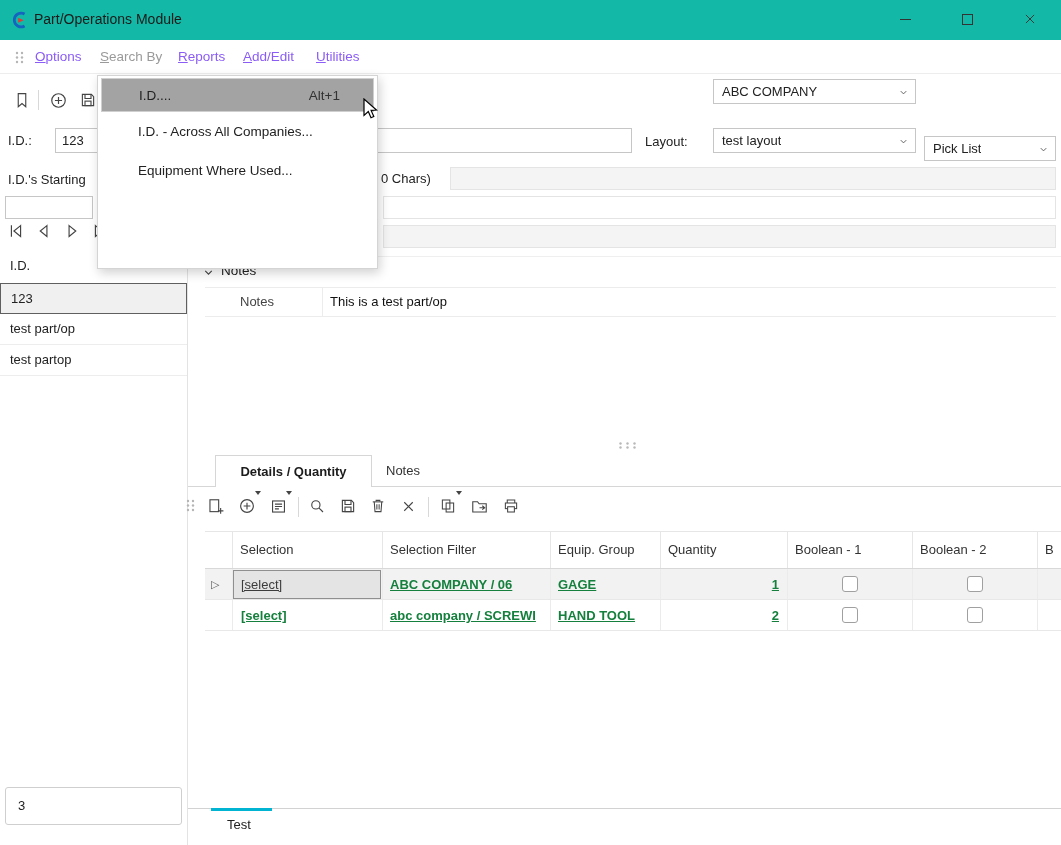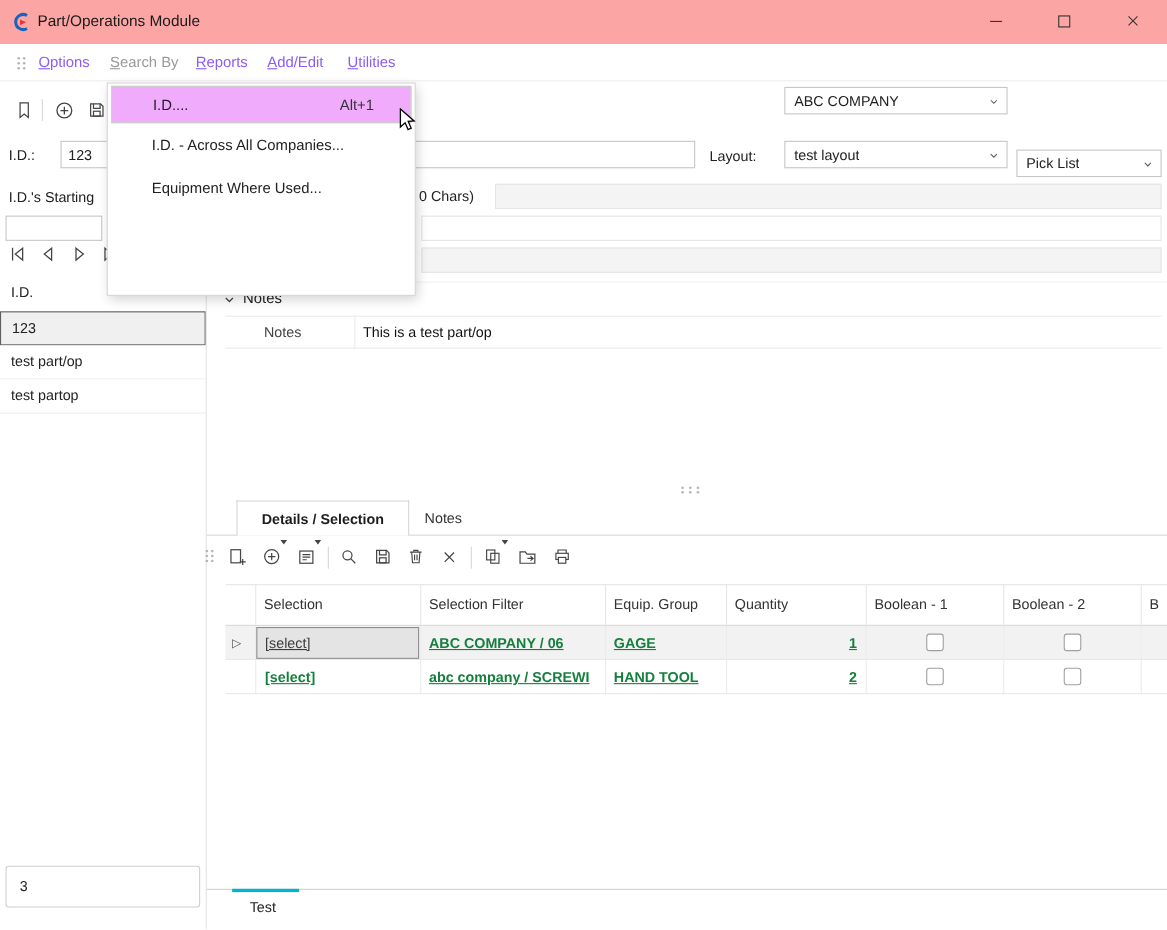--- a/index.html
+++ b/index.html
@@ -9,21 +9,21 @@
     font-family: "Liberation Sans", sans-serif;
     font-size: 13px;
     color: #222;
     background: #fff;
     overflow: hidden;
   }
   .abs { position: absolute; }
   svg { display:block; }
 
   
-  .titlebar { position:absolute; left:0; top:0; width:1061px; height:40px; background:#fca5a5; }
+  .titlebar { position:absolute; left:0; top:0; width:1061px; height:40px; background:#14b8a6; }
   .title-text { position:absolute; left:34px; top:11px; font-size:14px; color:#1a1a1a; }
   .winbtn { position:absolute; top:4px; width:46px; height:30px; display:flex; align-items:center; justify-content:center; }
   .min-glyph { width:11px; border-top:1.5px solid #333; display:block; }
   .max-glyph { width:11px; height:11px; border:1.4px solid #333; display:block; }
 
   
   .menubar { position:absolute; left:0; top:40px; width:1061px; height:34px; border-bottom:1px solid #ededed; background:#fff; }
   .mitem { position:absolute; top:9px; font-size:13.5px; color:#8b5cf6; display:inline-block; }
   .mitem::first-letter { text-decoration: underline; }
   .mitem.open { color:#9a9a9a; }
@@ -54,21 +54,21 @@
   .link { text-decoration: underline; color:#15803d; white-space:nowrap;font-weight:bold; }
   .checkbox { position:absolute; width:16px; height:16px; border:1.5px solid #a0a0a0; border-radius:3px; background:#fff; }
 
   
   .tab-active { position:absolute; left:215px; top:455px; width:157px; height:32px; background:#fff; border:1px solid #d6d6d6; border-bottom:none; display:flex; align-items:center; justify-content:center; font-weight:bold; color:#1c1c1c; z-index:2; }
 
   
   .menu-pop { position:absolute; left:97px; top:75px; width:281px; height:194px; background:#fff; border:1px solid #d4d4d4; box-shadow:2px 4px 10px rgba(0,0,0,0.18); z-index:50; }
   .menu-item { height:38.75px; display:flex; align-items:center; padding:0 36px 0 40px; color:#222; font-size:13.5px; }
   .menu-item .ml { flex:1; }
-  .menu-item.hl { background:#f0abfc; border:1px solid #cfcfcf; margin:2px 3px 0 3px; height:34px; padding:0 33px 0 37px; }
+  .menu-item.hl { background:#a3a3a3; border:1px solid #cfcfcf; margin:2px 3px 0 3px; height:34px; padding:0 33px 0 37px; }
   .menu-item .sc { color:#333; }
 
   .footer-accent { position:absolute; left:211px; top:808px; width:61px; height:3px; background:#00b4d2; }
 </style>
 </head>
 <body>
 
 <div class="titlebar">
   <svg class="abs" style="left:9px;top:9px" width="22" height="22" viewBox="0 0 24 24">
     <path d="M17 5.5a7.5 7.5 0 1 0 0 13" stroke="#1565c0" stroke-width="3" fill="none"></path>
@@ -197,21 +197,21 @@
 <svg class="abs" style="left:618px;top:441px" width="19" height="9" viewBox="0 0 19 9">
   <circle cx="2.5" cy="2.5" r="1.2" fill="#b8b8b8"></circle>
     <circle cx="9.5" cy="2.5" r="1.2" fill="#b8b8b8"></circle>
     <circle cx="16.5" cy="2.5" r="1.2" fill="#b8b8b8"></circle>
   <circle cx="2.5" cy="6.5" r="1.2" fill="#b8b8b8"></circle>
     <circle cx="9.5" cy="6.5" r="1.2" fill="#b8b8b8"></circle>
     <circle cx="16.5" cy="6.5" r="1.2" fill="#b8b8b8"></circle>
 </svg>
 
 <div class="divline" style="left:188px;top:486px;width:873px;height:1px;background:#d6d6d6"></div>
-<div class="tab-active">Details / Selection</div>
+<div class="tab-active">Details / Quantity</div>
 <span class="lbl" style="left:386px;top:463px;color:#333">Notes</span>
 
 <svg class="abs" style="left:186px;top:499px" width="9" height="13" viewBox="0 0 9 13">
   <circle cx="2" cy="2" r="1.2" fill="#b5b5b5"></circle>
     <circle cx="7" cy="2" r="1.2" fill="#b5b5b5"></circle>
   <circle cx="2" cy="6.5" r="1.2" fill="#b5b5b5"></circle>
     <circle cx="7" cy="6.5" r="1.2" fill="#b5b5b5"></circle>
   <circle cx="2" cy="11" r="1.2" fill="#b5b5b5"></circle>
     <circle cx="7" cy="11" r="1.2" fill="#b5b5b5"></circle>
 </svg>

